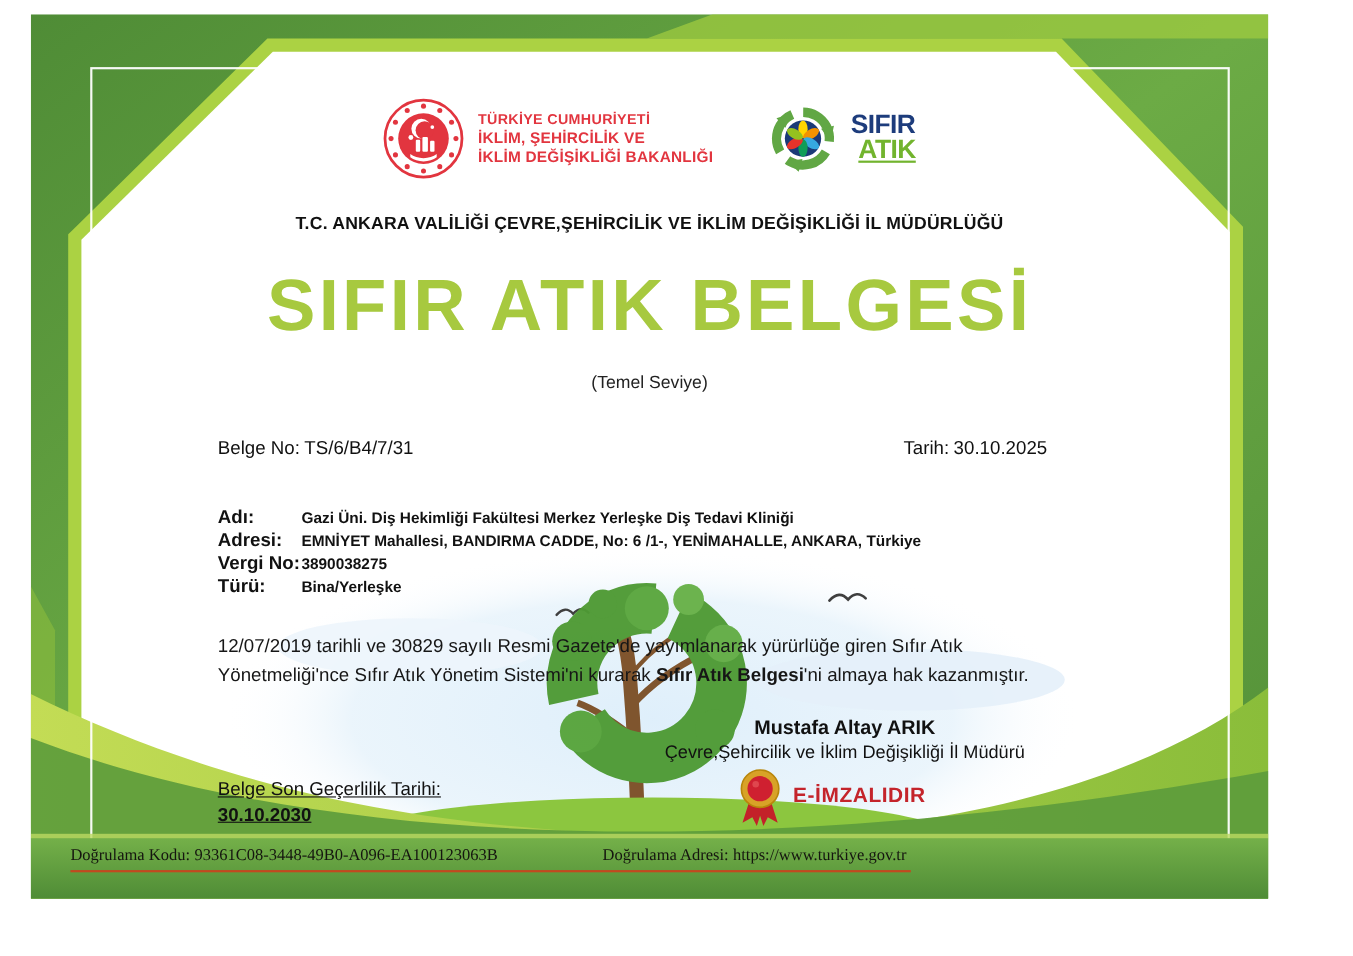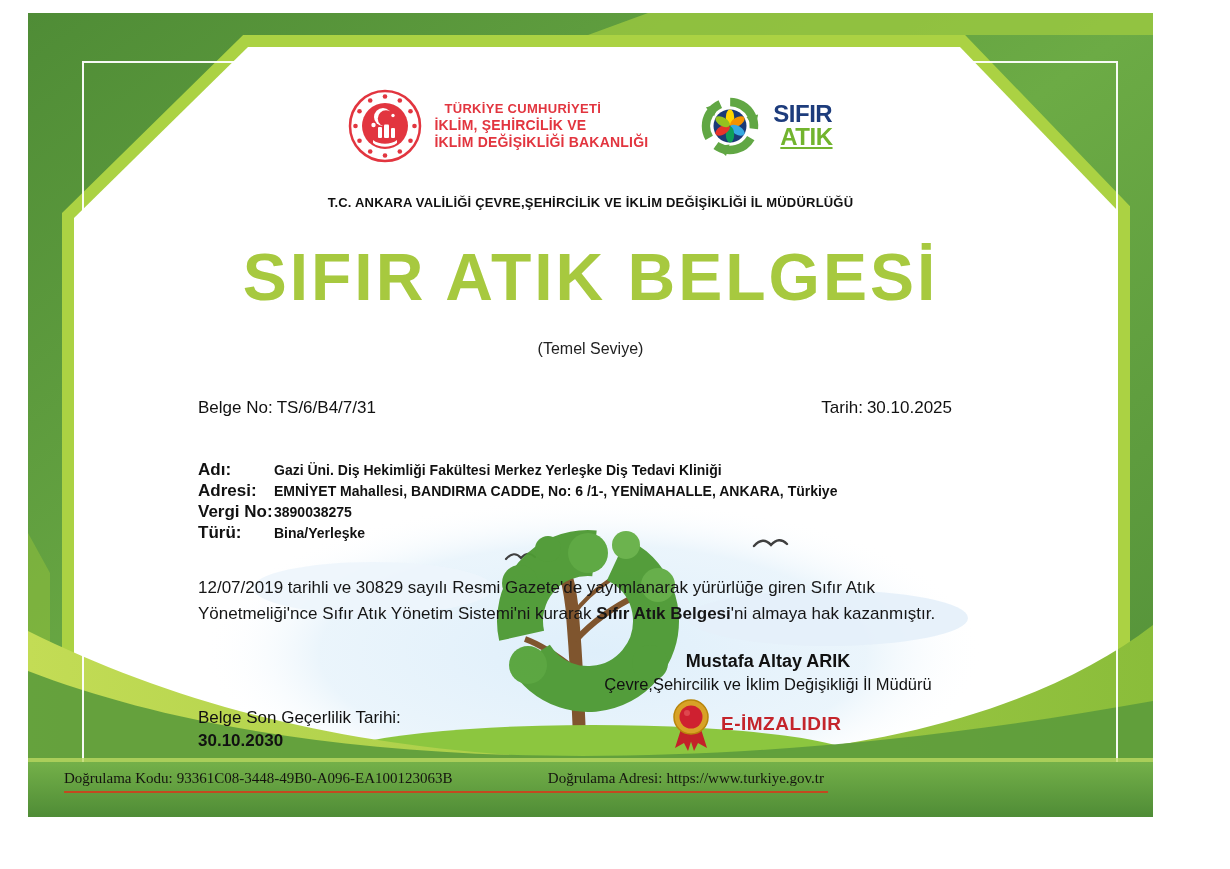--- a/index.html
+++ b/index.html
@@ -5,29 +5,29 @@
   html,body{margin:0;padding:0;background:#ffffff;}
   .page{position:relative;width:1230px;height:869px;background:#ffffff;overflow:hidden;
         font-family:"Liberation Sans",sans-serif;}
   .cert{position:absolute;left:28px;top:13px;width:1125px;height:804px;}
   .cert svg.bg{position:absolute;left:0;top:0;width:100%;height:100%;}
 
   .header-row{position:absolute;top:76px;left:0;width:100%;display:flex;justify-content:center;
               align-items:center;gap:52px;}
   .ministry{display:flex;align-items:center;gap:12px;}
   .ministry-text{color:#e2353f;line-height:1.22;}
-  .ministry-text .m1{font-size:13px;font-weight:600;letter-spacing:.3px;margin-left:10px;}
+  .ministry-text .m1{font-size:13px;font-weight:600;letter-spacing:.3px;}
   .ministry-text .m2,.ministry-text .m3{font-size:14px;font-weight:800;letter-spacing:.2px;}
   .sifiratik{display:flex;align-items:center;gap:9px;}
   .sa-text{font-weight:800;font-size:24px;line-height:.95;letter-spacing:-.5px;}
   .sa-text .w1{color:#1d3c7c;}
   .sa-text .w2{color:#72b42e;margin-left:7px;text-decoration:underline;}
 
   .authority{position:absolute;top:182px;left:0;width:100%;text-align:center;
-             font-size:13px;font-weight:bold;color:#111;letter-spacing:.2px;}
+             font-size:16px;font-weight:bold;color:#111;letter-spacing:.2px;}
   .title{position:absolute;top:226px;left:0;width:100%;text-align:center;
          font-size:66px;font-weight:bold;color:#a7c93f;letter-spacing:3px;}
   .subtitle{position:absolute;top:327px;left:0;width:100%;text-align:center;
             font-size:16px;color:#222;}
 
   .docrow{position:absolute;top:385px;left:170px;right:197px;display:flex;
           justify-content:space-between;font-size:17px;color:#111;}
   .docrow .pair span{margin-right:4px;}
 
   .details{position:absolute;top:447px;left:170px;color:#111;}
@@ -39,21 +39,21 @@
         line-height:1.5;color:#161616;}
   .para b{font-weight:bold;}
 
   .sign{position:absolute;top:638px;left:500px;width:480px;text-align:center;color:#111;}
   .sign .name{font-size:18px;font-weight:bold;}
   .sign .role{font-size:16.5px;margin-top:3px;}
 
   .eimza{position:absolute;top:683px;left:640px;display:flex;align-items:center;gap:7px;}
   .eimza .etext{font-size:19px;font-weight:800;color:#c4242b;letter-spacing:.5px;}
 
-  .validity{position:absolute;top:694px;left:170px;font-size:17px;color:#111;line-height:1.35;}
+  .validity{position:absolute;top:694px;left:170px;font-size:17px;color:#111;line-height:1.35;text-decoration:underline;}
   .validity .vdate{font-weight:bold;}
 
   .footer-left{position:absolute;top:757px;left:36px;font-family:"Liberation Serif",serif;
                font-size:15px;color:#15150f;}
   .footer-right{position:absolute;top:757px;right:325px;font-family:"Liberation Serif",serif;
                 font-size:15px;color:#15150f;}
   .footer-left span,.footer-right span{margin-right:4px;}
   .footer-underline{position:absolute;top:778px;left:36px;width:764px;height:2px;
                     background:#c2491f;}
 </style>

